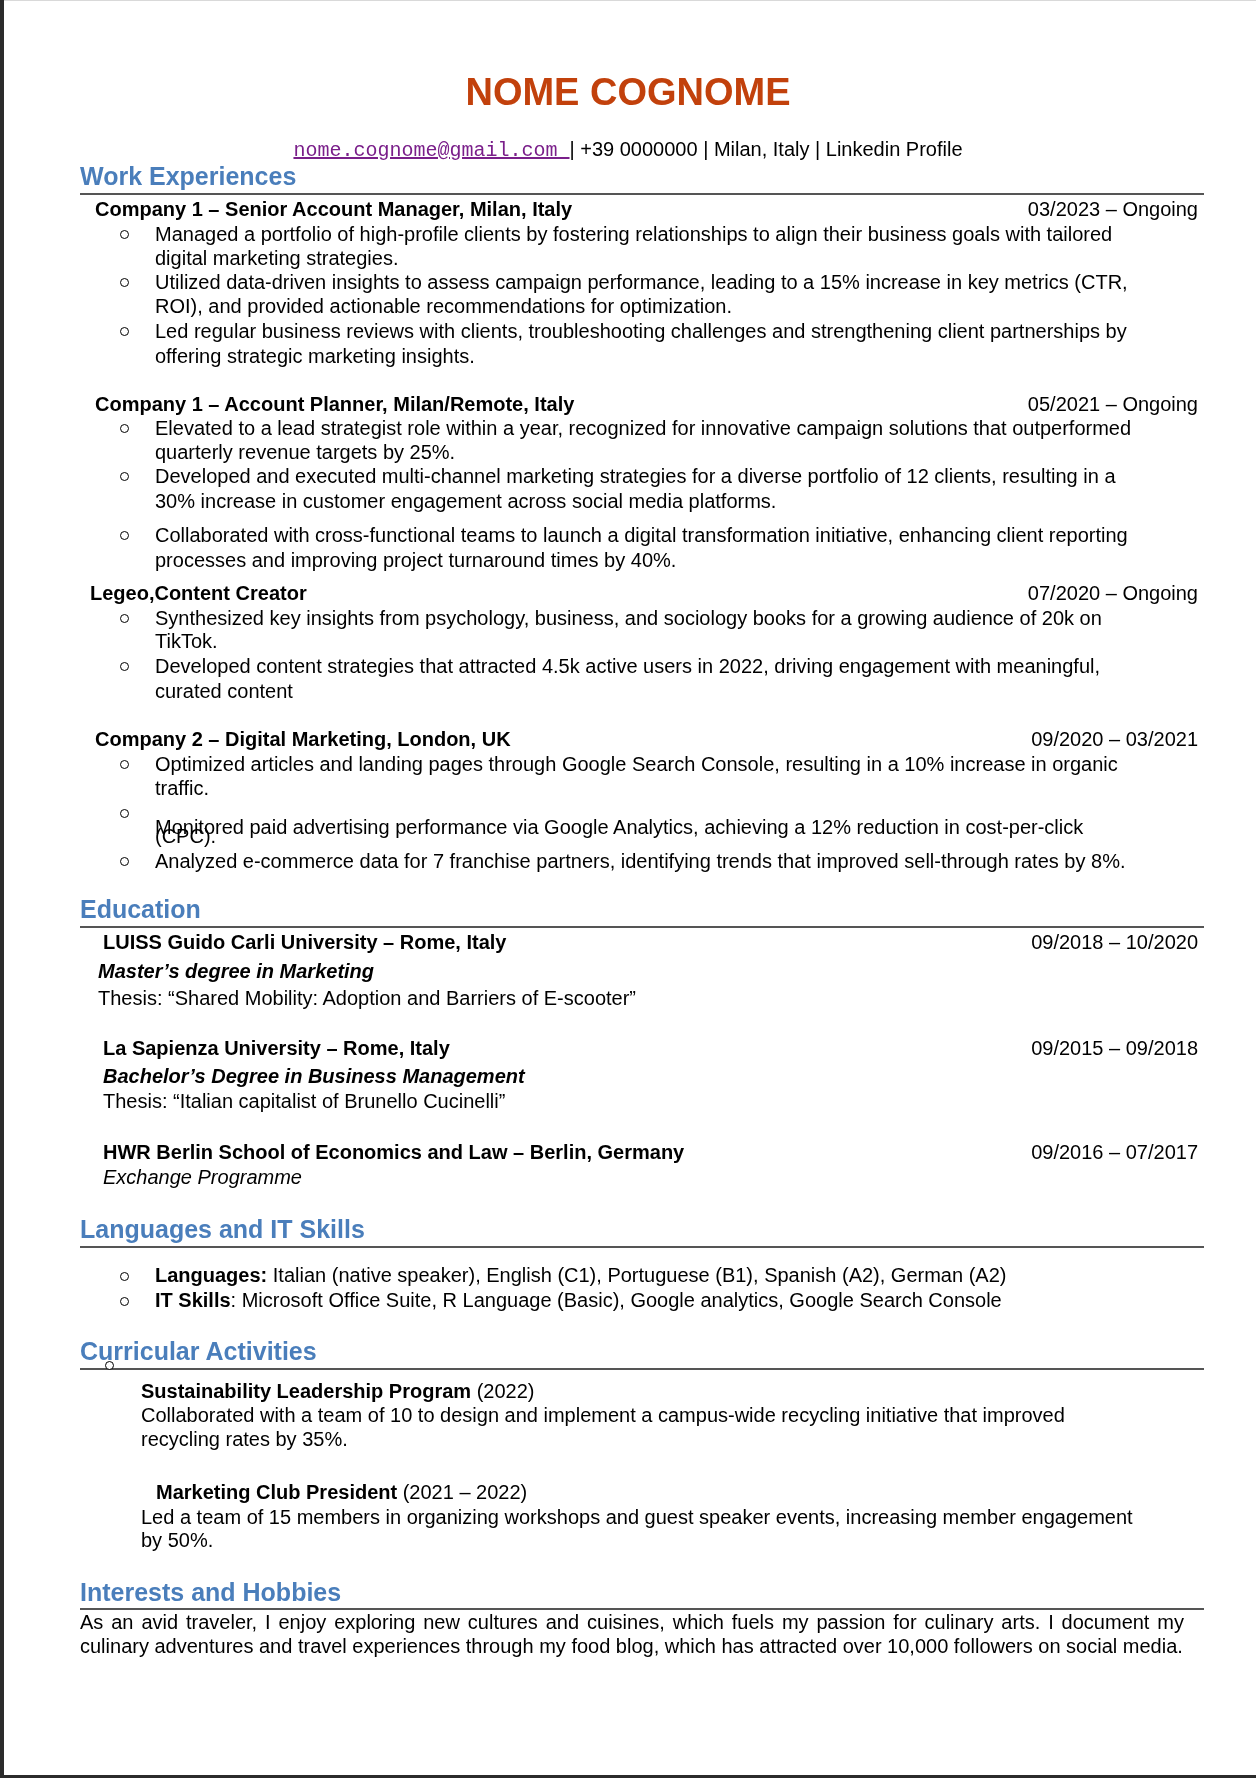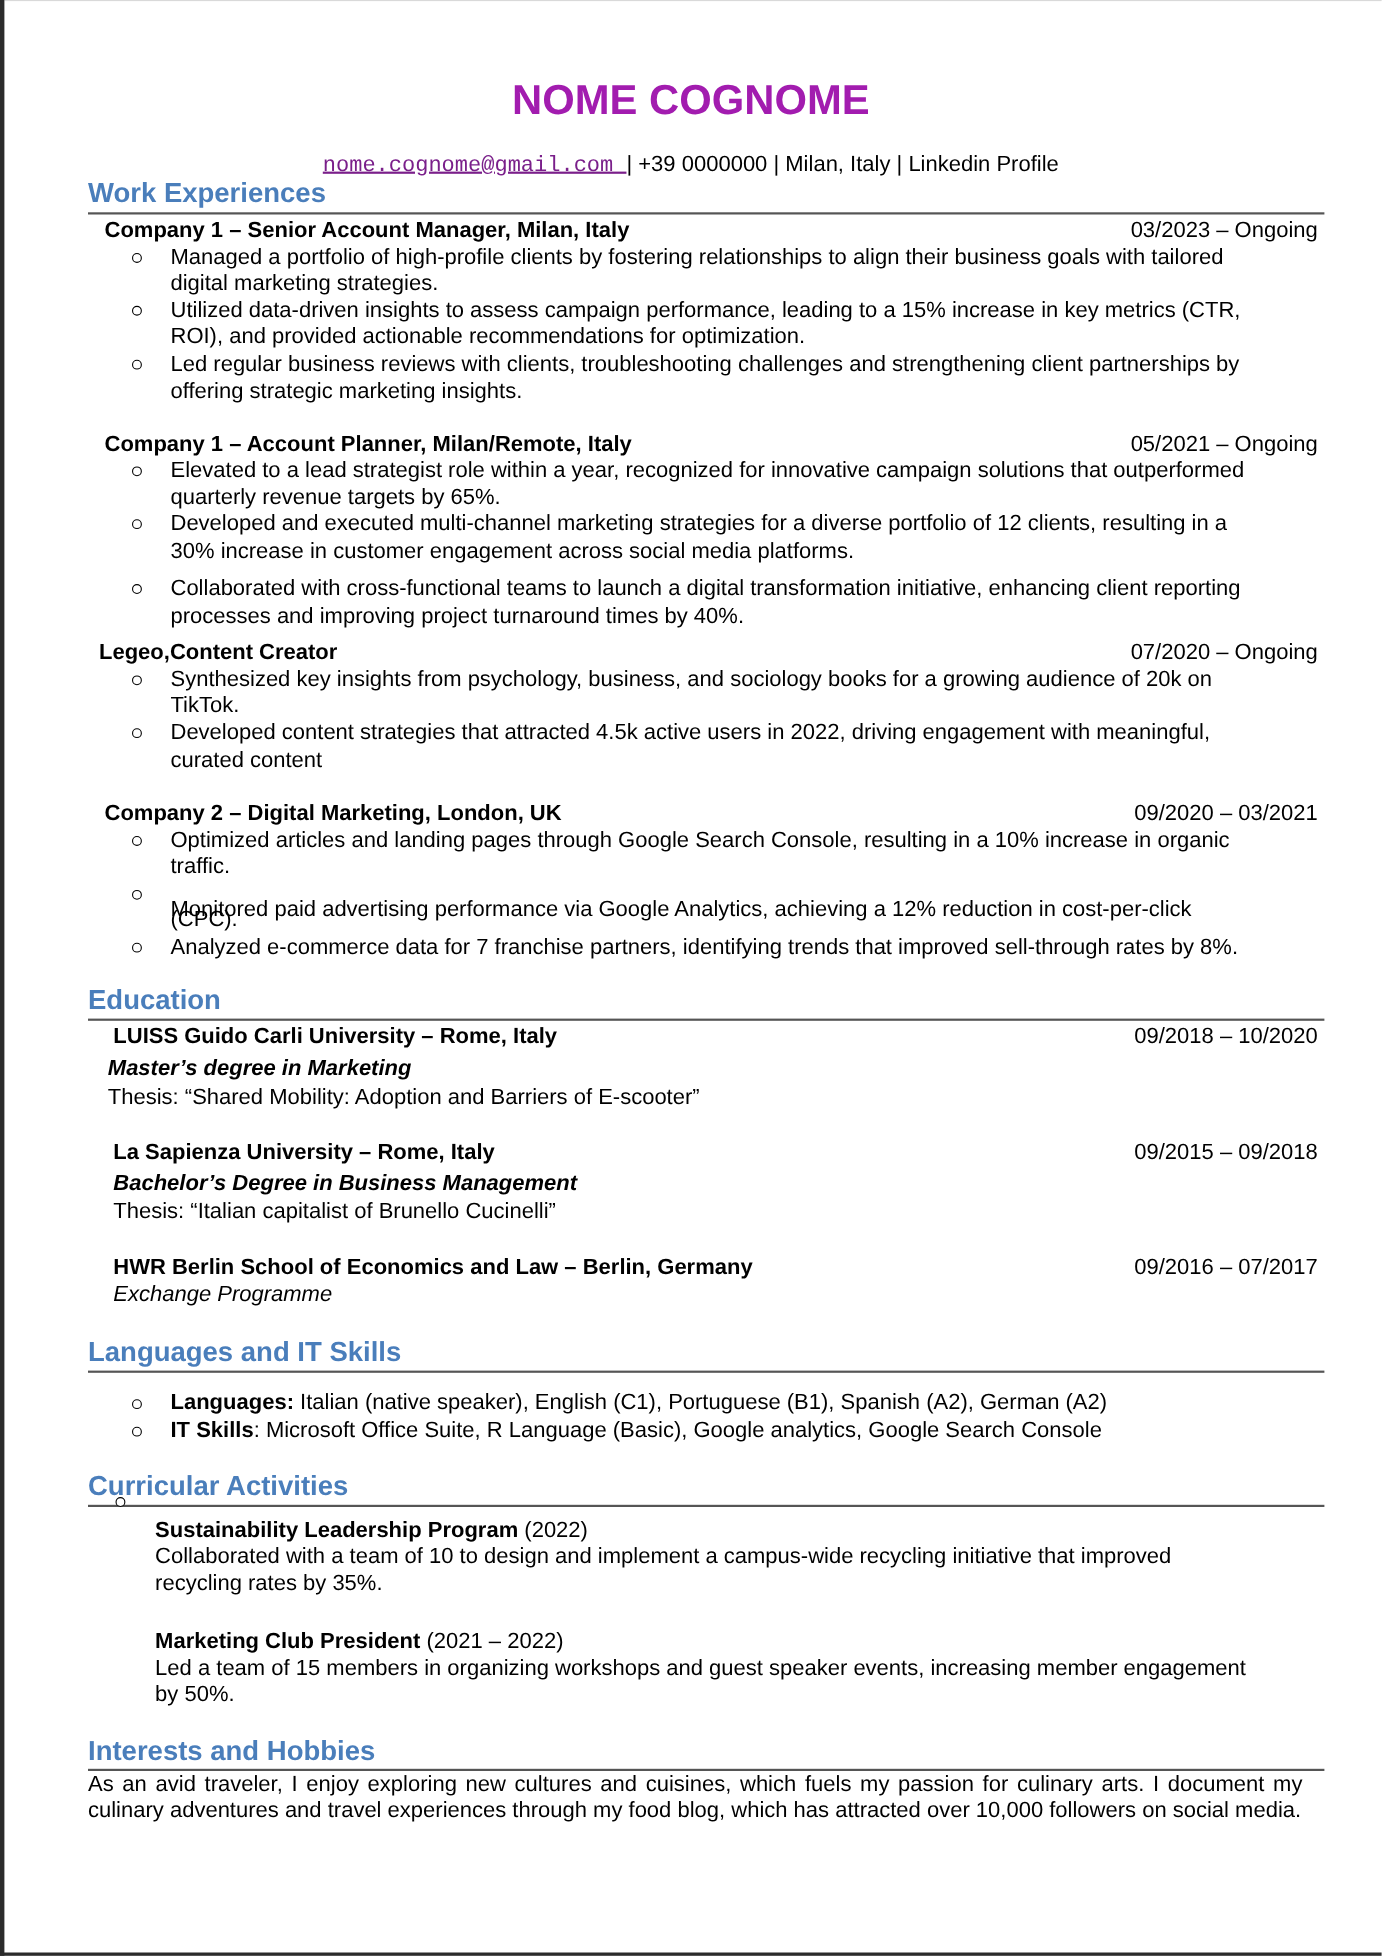--- a/index.html
+++ b/index.html
@@ -9,21 +9,21 @@
     font-family: "Liberation Sans", sans-serif;
     color: #000000;
   }
   .edge-left { position: absolute; left: 0; top: 0; width: 4px; height: 1778px; background: #2b2b2b; }
   .edge-bottom { position: absolute; left: 0; bottom: 0; width: 1256px; height: 3px; background: #2b2b2b; }
   .edge-top { position: absolute; left: 4px; top: 0; width: 1252px; height: 1px; background: #d9d9d9; }
 
   .abs { position: absolute; white-space: nowrap; line-height: 1; }
   .name {
     left: 0; width: 1256px; text-align: center; top: 73px;
-    font-size: 38px; font-weight: bold; color: #a21caf;
+    font-size: 38px; font-weight: bold; color: #c2410c;
   }
   .contact {
     left: 0; width: 1256px; text-align: center; top: 139px; font-size: 20px;
   }
   .contact a { color: #7a1f8a; text-decoration: underline; font-family: Liberation Mono, monospace; }
 
   .section-title { left: 80px; font-size: 25px; font-weight: bold; color: #4a7ebb; }
   .rule { position: absolute; left: 80px; width: 1124px; height: 1.5px; background: #555555; }
 
   .line { font-size: 20px; }
@@ -66,21 +66,21 @@
 <div class="abs btext" style="top:272px"> Utilized data-driven insights to assess campaign performance, leading to a 15% increase in key metrics (CTR,</div>
 <div class="abs btext" style="top:296px">ROI), and provided actionable recommendations for optimization.</div>
 <div class="bullet" style="top:327px"></div>
 <div class="abs btext" style="top:321px">Led regular business reviews with clients, troubleshooting challenges and strengthening client partnerships by</div>
 <div class="abs btext" style="top:346px">offering strategic marketing insights.</div>
 
 <div class="abs line b" style="left:95px;top:394px">Company 1 – Account Planner, Milan/Remote, Italy</div>
 <div class="abs date" style="top:394px">05/2021 – Ongoing</div>
 <div class="bullet" style="top:424px"></div>
 <div class="abs btext" style="top:418px">Elevated to a lead strategist role within a year, recognized for innovative campaign solutions that outperformed</div>
-<div class="abs btext" style="top:442px">quarterly revenue targets by 65%.</div>
+<div class="abs btext" style="top:442px">quarterly revenue targets by 25%.</div>
 <div class="bullet" style="top:472px"></div>
 <div class="abs btext" style="top:466px">Developed and executed multi-channel marketing strategies for a diverse portfolio of 12 clients, resulting in a</div>
 <div class="abs btext" style="top:491px">30% increase in customer engagement across social media platforms.</div>
 <div class="bullet" style="top:531px"></div>
 <div class="abs btext" style="top:525px">Collaborated with cross-functional teams to launch a digital transformation initiative, enhancing client reporting</div>
 <div class="abs btext" style="top:550px">processes and improving project turnaround times by 40%.</div>
 
 <div class="abs line b" style="left:90px;top:583px">Legeo,Content Creator</div>
 <div class="abs date" style="top:583px">07/2020 – Ongoing</div>
 <div class="bullet" style="top:614px"></div>
@@ -126,19 +126,19 @@
 <div class="abs btext" style="top:1290px"><span class="b">IT Skills</span><span>: Microsoft Office Suite, R Language (Basic), Google analytics, Google Search Console</span></div>
 
 <div class="abs section-title" style="top:1339px">Curricular Activities</div>
 <div class="rule" style="top:1368px"></div>
 <div class="stray-o"></div>
 
 <div class="abs line" style="left:141px;top:1381px"><span class="b">Sustainability Leadership Program</span><span> (2022)</span></div>
 <div class="abs line" style="left:141px;top:1405px">Collaborated with a team of 10 to design and implement a campus-wide recycling initiative that improved</div>
 <div class="abs line" style="left:141px;top:1429px">recycling rates by 35%.</div>
 
-<div class="abs line" style="left:141px;top:1482px"><span class="b">Marketing Club President</span><span> (2021 – 2022)</span></div>
+<div class="abs line" style="left:156px;top:1482px"><span class="b">Marketing Club President</span><span> (2021 – 2022)</span></div>
 <div class="abs line" style="left:141px;top:1507px">Led a team of 15 members in organizing workshops and guest speaker events, increasing member engagement</div>
 <div class="abs line" style="left:141px;top:1530px">by 50%.</div>
 
 <div class="abs section-title" style="top:1580px">Interests and Hobbies</div>
 <div class="rule" style="top:1608px"></div>
 <div class="abs para" style="top:1610px">As an avid traveler, I enjoy exploring new cultures and cuisines, which fuels my passion for culinary arts. I document my culinary adventures and travel experiences through my food blog, which has attracted over 10,000 followers on social media.</div>
 
 </body></html>

